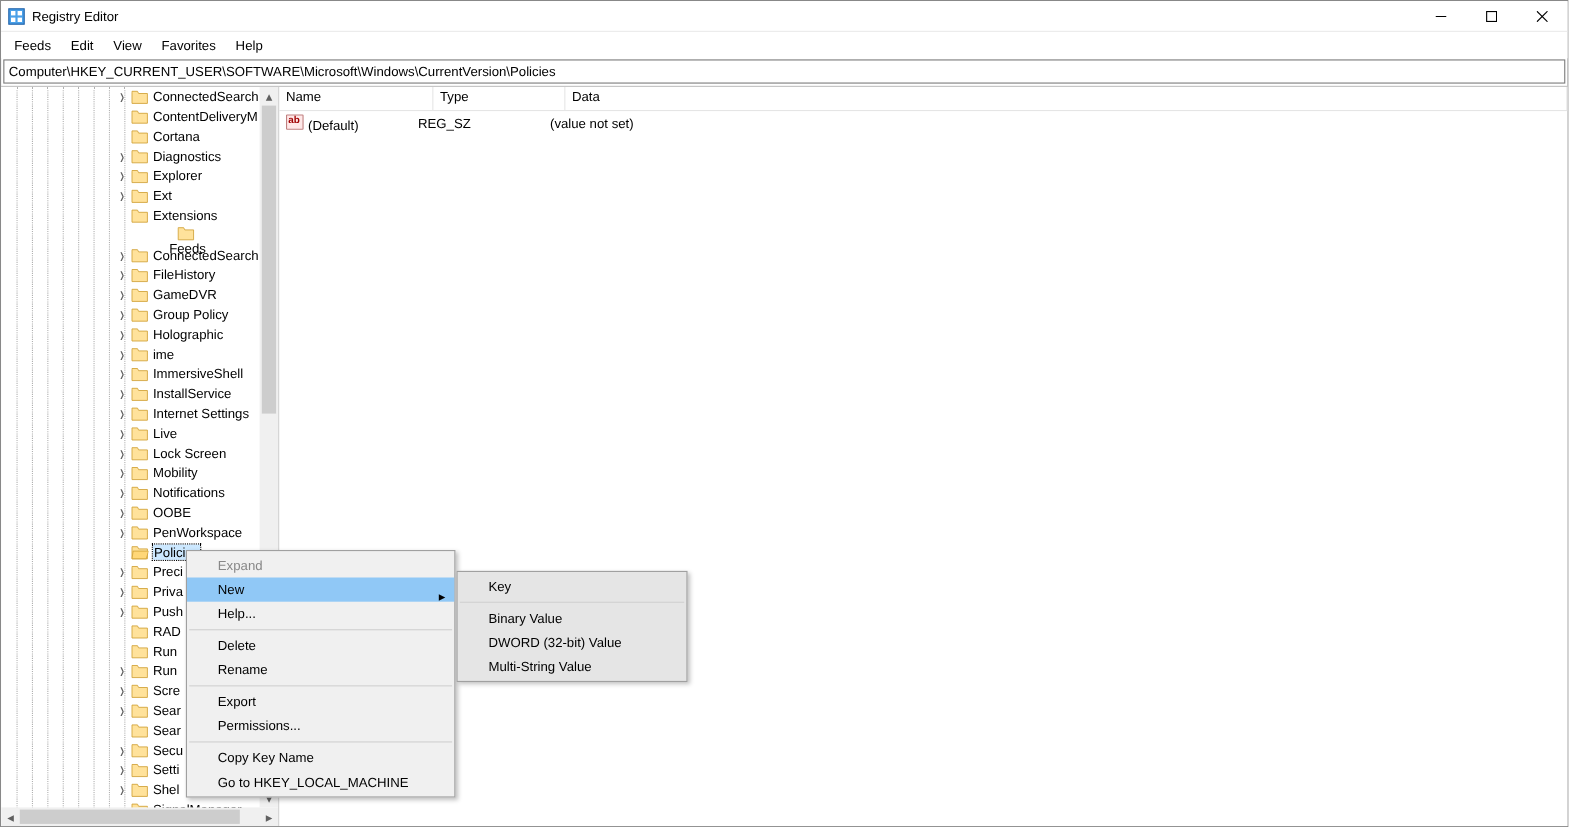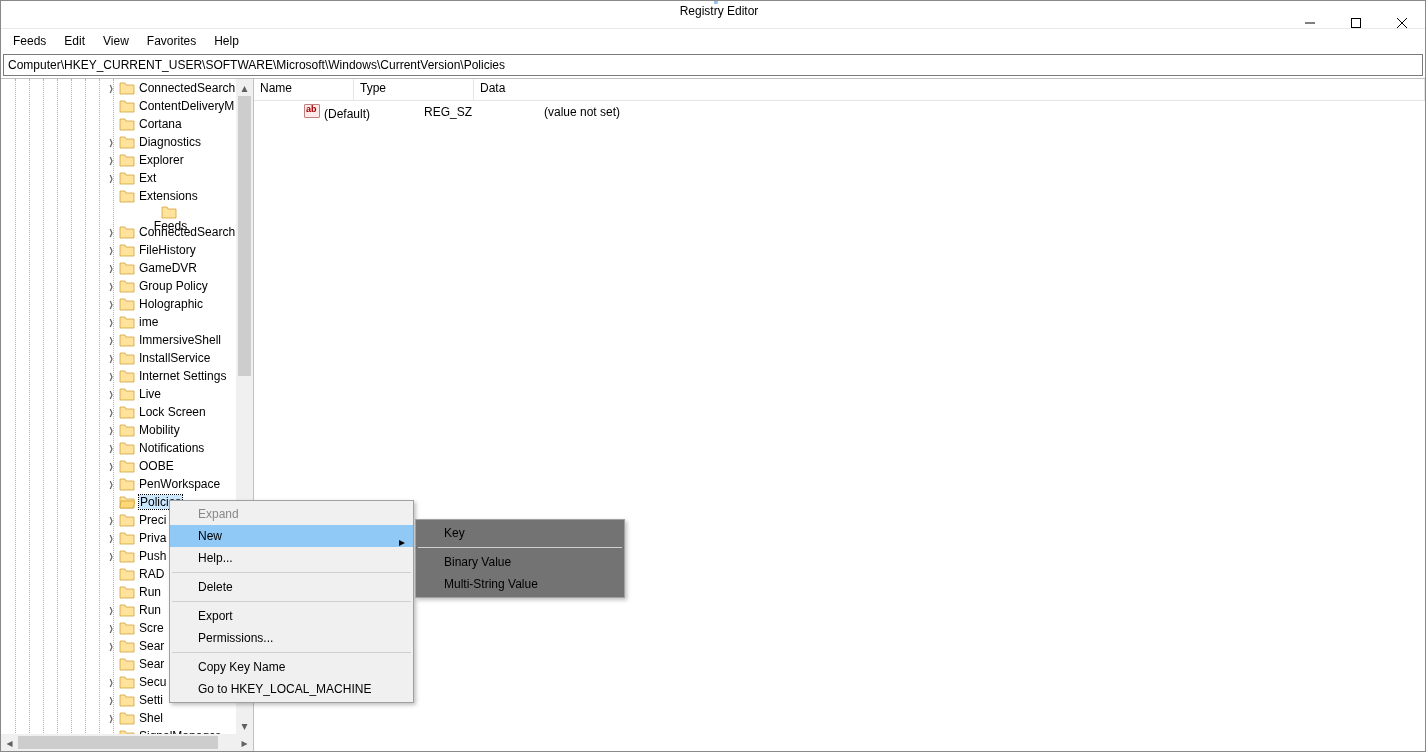--- a/index.html
+++ b/index.html
@@ -1,18 +1,18 @@
 <!DOCTYPE html>
 <html><head>
 <meta charset="utf-8">
 <style>
 *{box-sizing:border-box;margin:0;padding:0;font-family:"Segoe UI",Tahoma,sans-serif;font-size:12px;color:#000;}
 html,body{width:1426px;height:752px;overflow:hidden;background:#fff;}
 .window{width:1426px;height:752px;border:1px solid #888;display:flex;flex-direction:column;position:relative;}
-.titlebar{height:28px;display:flex;align-items:center;padding-left:6px;background:#fff;border-bottom:1px solid #e8e8e8;flex-direction:column;}
+.titlebar{height:28px;display:flex;align-items:center;padding-left:6px;background:#fff;border-bottom:1px solid #e8e8e8;}
 .titlebar .title{margin-left:6px;}
 .win-controls{margin-left:auto;display:flex;height:100%;}
 .win-btn{width:46px;display:flex;align-items:center;justify-content:center;}
 .win-btn svg{display:block;}
 .menubar{height:24px;display:flex;align-items:center;padding:0 4px;gap:2px;background:#fff;}
 .menu-item{padding:2px 8px;}
 .addressbar{height:22px;border:1px solid #7a7a7a;margin:1px 2px 2px 2px;padding:1px 4px;line-height:18px;}
 .body{flex:1;display:flex;border-top:1px solid #c0c0c0;overflow:hidden;}
 .tree-pane{width:253px;border-right:1px solid #c0c0c0;position:relative;overflow:hidden;background:#fff;}
 .tree-scroll{position:absolute;inset:0;overflow:hidden;}
@@ -30,33 +30,33 @@
 .tree-scrollbar .down{position:absolute;bottom:0;width:100%;}
 .tree-scrollbar .thumb{position:absolute;left:2px;right:2px;top:17px;height:280px;background:#cdcdcd;border-radius:0;}
 .tree-hscroll{position:absolute;left:0;right:0;bottom:0;height:17px;background:#f0f0f0;display:flex;}
 .tree-hscroll .hbtn{width:17px;display:flex;align-items:center;justify-content:center;color:#606060;}
 .tree-hscroll .htrack{flex:1;position:relative;}
 .tree-hscroll .hthumb{position:absolute;left:0;top:2px;bottom:2px;width:200px;background:#cdcdcd;}
 .list-pane{flex:1;position:relative;background:#fff;}
 .list-header{display:flex;height:22px;border-bottom:1px solid #e5e5e5;}
 .list-header .col{padding:2px 6px;border-right:1px solid #e5e5e5;}
 .list-rows{padding-top:2px;}
-.list-row{display:flex;height:18px;align-items:center;margin-left:44px;}
+.list-row{display:flex;height:18px;align-items:center;}
 .list-row .c{padding:0 6px;}
 .string-icon{display:inline-block;width:16px;height:14px;border:1px solid #c08080;background:#ffe8e8;position:relative;margin-right:4px;border-radius:1px;}
 .string-icon::after{content:"ab";position:absolute;left:1px;top:-1px;font-size:9px;color:#a00000;font-weight:bold;}
 .folder-svg{fill:#ffe29b;stroke:#d2a33a;}
 .folder-svg.open .flap{fill:#ffd778;}
 .ctx-menu{position:absolute;background:#f0f0f0;border:1px solid #a0a0a0;box-shadow:2px 2px 4px rgba(0,0,0,.25);padding:2px 0;}
 .ctx-item{height:22px;line-height:22px;padding:0 42px 0 28px;position:relative;white-space:nowrap;}
 .ctx-item.disabled{color:#888;}
 .ctx-item.highlight{background:#90c8f6;}
 .ctx-item .sub-arrow{position:absolute;right:8px;top:6px;}
 .ctx-sep{height:1px;margin:3px 2px;background:#d0d0d0;}
-.sub-menu{position:absolute;background:#737373;border:1px solid #a0a0a0;box-shadow:2px 2px 4px rgba(0,0,0,.25);padding:2px 0;}
+.sub-menu{position:absolute;background:#e5e5e5;border:1px solid #a0a0a0;box-shadow:2px 2px 4px rgba(0,0,0,.25);padding:2px 0;}
 .sub-item{height:22px;line-height:22px;padding:0 28px 0 28px;white-space:nowrap;}
 .app-icon{width:16px;height:16px;}
 </style>
 </head>
 <body>
 
 <div class="window">
 
   <div class="titlebar">
     <svg class="app-icon" viewBox="0 0 16 16">
@@ -382,21 +382,21 @@
           <div class="htrack">
               <div class="hthumb"></div>
             </div>
           <div class="hbtn">▸</div>
         </div>
       </div>
     </div>
 
     <div class="list-pane">
       <div class="list-header">
-        <div class="col" style="width:100px">Name</div>
+        <div class="col" style="width:140px">Name</div>
         <div class="col" style="width:120px">Type</div>
         <div class="col" style="flex:1">Data</div>
       </div>
       <div class="list-rows">
         <div class="list-row">
           <div class="c" style="width:120px"><span class="string-icon"></span><span>(Default)</span></div>
           <div class="c" style="width:120px">REG_SZ</div>
           <div class="c">(value not set)</div>
         </div>
       </div>
@@ -405,28 +405,30 @@
 
   <div class="ctx-menu" style="left:168px;top:499px;width:245px">
     <div class="ctx-item disabled">Expand</div>
     <div class="ctx-item highlight">
       <span>New</span>
       <span class="sub-arrow">▸</span>
     </div>
     <div class="ctx-item">Help...</div>
     <div class="ctx-sep"></div>
     <div class="ctx-item">Delete</div>
+    <div class="ctx-item">Rename</div>
     <div class="ctx-sep"></div>
     <div class="ctx-item">Export</div>
     <div class="ctx-item">Permissions...</div>
     <div class="ctx-sep"></div>
     <div class="ctx-item">Copy Key Name</div>
     <div class="ctx-item">Go to HKEY_LOCAL_MACHINE</div>
   </div>
 
   <div class="sub-menu" style="left:414px;top:518px;width:210px">
     <div class="sub-item">Key</div>
     <div class="ctx-sep"></div>
     <div class="sub-item">Binary Value</div>
+    <div class="sub-item">DWORD (32-bit) Value</div>
     <div class="sub-item">Multi-String Value</div>
   </div>
 
 </div>
 
 </body></html>

